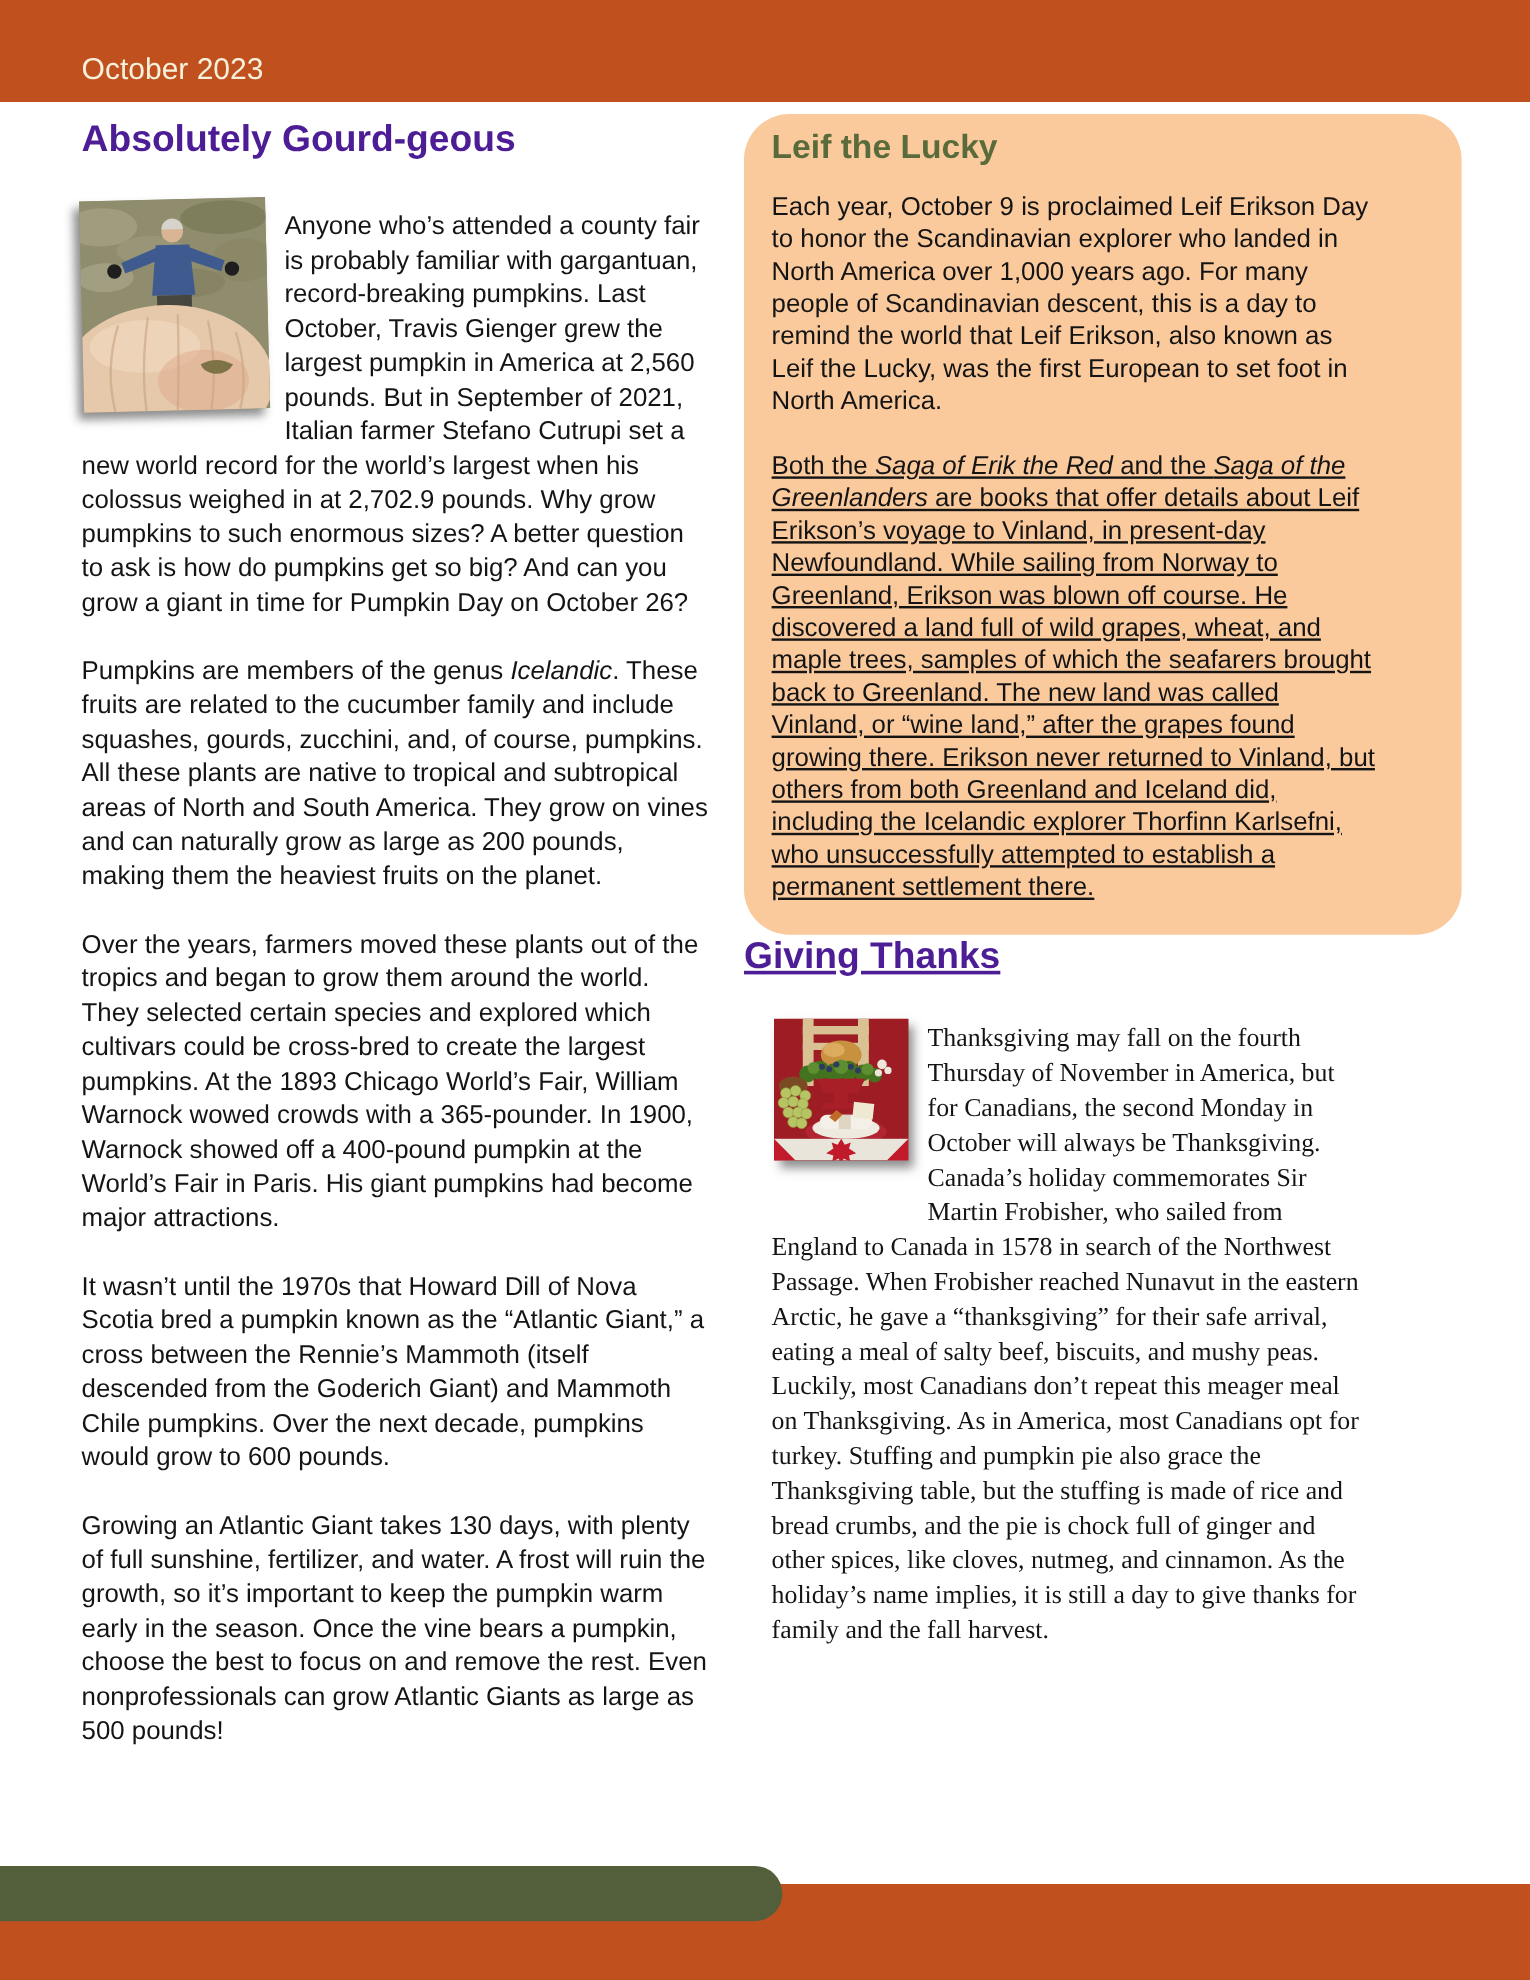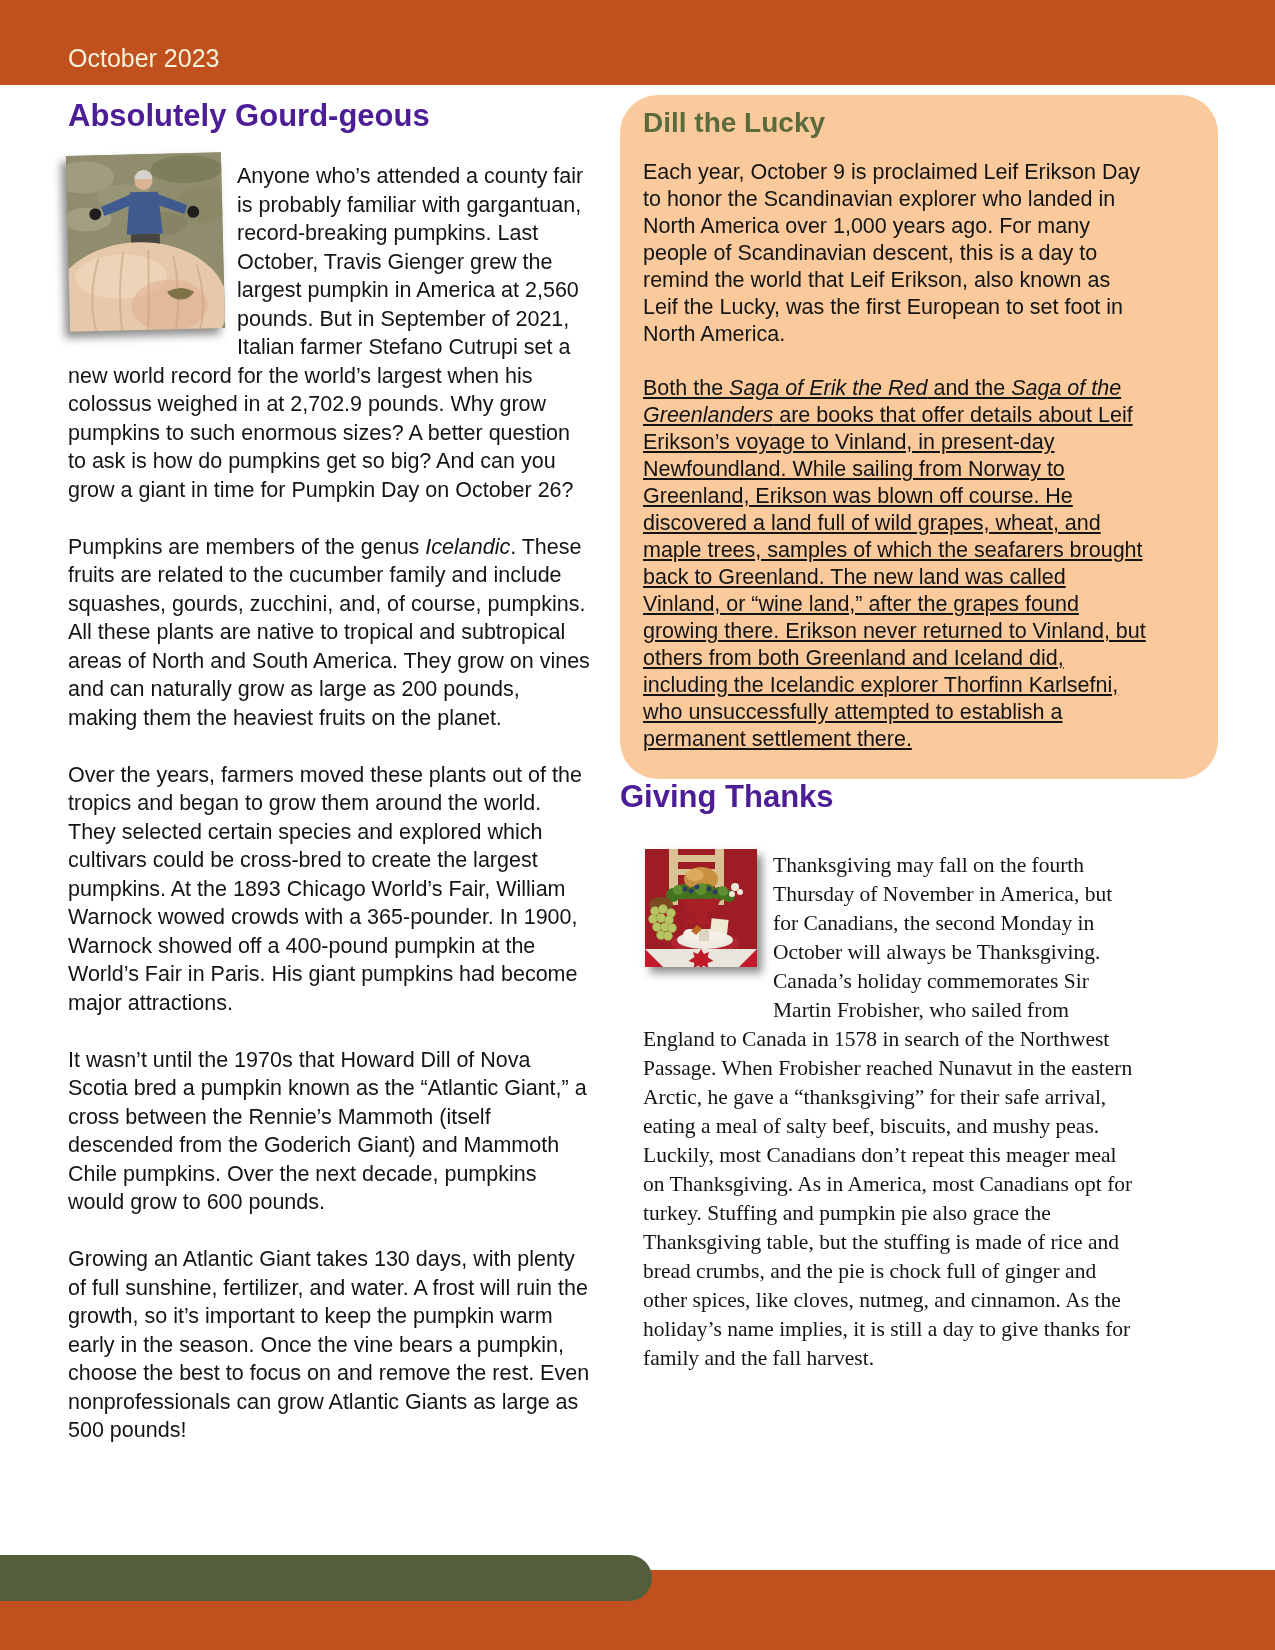--- a/index.html
+++ b/index.html
@@ -18,38 +18,38 @@
   }
   
   .topbar{position:absolute;top:0;left:0;width:100%;height:85px;background:var(--accent_orange);}
   .issue-date{position:absolute;left:68px;top:44px;font-size:25px;line-height:28px;color:var(--header_text);}
   
   h1.article-title{margin:0;font-size:31px;line-height:36px;font-weight:bold;color:#4c1d95;}
   p.body-par{font-size:21.5px;line-height:28.5px;margin:0 0 28.5px 0;}
   p.body-par:last-child{margin-bottom:0;}
   
   .col-left{position:absolute;left:68px;top:98px;width:522px;}
-  .col-left .article-body{margin-top:28px;}
+  .col-left .article-body{margin-top:40px;}
   figure.photo{margin:0;padding:0;}
   figure.pumpkin{
     float:left;width:155px;height:176px;margin:-8px 14px 24px 0;
     transform:rotate(-1.4deg);
     box-shadow:-5px 6px 8px rgba(50,50,50,.55);
     background:#8f8d6d;
   }
   
   .col-right{position:absolute;left:620px;top:95px;width:598px;}
   .leif-box{
     background:var(--box_peach);border-radius:38px;
     padding:12px 70px 26px 23px;
   }
   .leif-box h2{margin:0 0 20px 0;font-size:28px;line-height:32px;font-weight:bold;color:var(--heading_green);}
   .leif-box p.body-par{line-height:27px;margin-bottom:27px;}
   .leif-box p.body-par:last-child{margin-bottom:0;text-decoration:underline;}
-  .thanks-title{margin:56px 0 0 23px;}
+  .thanks-title{margin:56px 0 0 23px;text-decoration:underline;}
   .thanks-body{margin:36px 0 0 23px;width:498px;font-family:Liberation Serif, serif;}
   .thanks-body p.body-par{line-height:29px;}
   figure.thanksgiving{
     float:left;width:112px;height:118px;margin:-2px 16px 36px 2px;
     box-shadow:5px 6px 8px rgba(50,50,50,.55);
     background:#9e1c24;
   }
   figure svg{display:block;width:100%;height:100%;}
   
   .foot-orange{position:absolute;left:0;top:1570px;width:100%;height:80px;background:var(--accent_orange);}
@@ -104,21 +104,21 @@
       <p class="body-par">Pumpkins are members of the genus <i>Icelandic</i>. These fruits are related to the cucumber family and include squashes, gourds, zucchini, and, of course, pumpkins. All these plants are native to tropical and subtropical areas of North and South America. They grow on vines and can naturally grow as large as 200 pounds, making them the heaviest fruits on the planet.</p>
       <p class="body-par">Over the years, farmers moved these plants out of the tropics and began to grow them around the world. They selected certain species and explored which cultivars could be cross-bred to create the largest pumpkins. At the 1893 Chicago World’s Fair, William Warnock wowed crowds with a 365-pounder. In 1900, Warnock showed off a 400-pound pumpkin at the World’s Fair in Paris. His giant pumpkins had become major attractions.</p>
       <p class="body-par">It wasn’t until the 1970s that Howard Dill of Nova Scotia bred a pumpkin known as the “Atlantic Giant,” a cross between the Rennie’s Mammoth (itself descended from the Goderich Giant) and Mammoth Chile pumpkins. Over the next decade, pumpkins would grow to 600 pounds.</p>
       <p class="body-par">Growing an Atlantic Giant takes 130 days, with plenty of full sunshine, fertilizer, and water. A frost will ruin the growth, so it’s important to keep the pumpkin warm early in the season. Once the vine bears a pumpkin, choose the best to focus on and remove the rest. Even nonprofessionals can grow Atlantic Giants as large as 500 pounds!</p>
     </div>
   </section>
 
   <section class="col-right">
 
     <div class="leif-box">
-      <h2>Dill the Lucky</h2>
+      <h2>Leif the Lucky</h2>
       <p class="body-par">Each year, October 9 is proclaimed Leif Erikson Day to honor the Scandinavian explorer who landed in North America over 1,000 years ago. For many people of Scandinavian descent, this is a day to remind the world that Leif Erikson, also known as Leif the Lucky, was the first European to set foot in North America.</p>
       <p class="body-par">Both the <i>Saga of Erik the Red</i> and the <i>Saga of the Greenlanders</i> are books that offer details about Leif Erikson’s voyage to Vinland, in present-day Newfoundland. While sailing from Norway to Greenland, Erikson was blown off course. He discovered a land full of wild grapes, wheat, and maple trees, samples of which the seafarers brought back to Greenland. The new land was called Vinland, or “wine land,” after the grapes found growing there. Erikson never returned to Vinland, but others from both Greenland and Iceland did, including the Icelandic explorer Thorfinn Karlsefni, who unsuccessfully attempted to establish a permanent settlement there.</p>
     </div>
 
     <h1 class="article-title thanks-title">Giving Thanks</h1>
     <div class="thanks-body">
       <figure class="photo thanksgiving" role="img" aria-label="Thanksgiving table with roast turkey centerpiece, grapes, white napkin place setting, and a Canadian flag table runner">
         <svg viewBox="0 0 112 118" preserveAspectRatio="none" aria-hidden="true">
           <rect width="112" height="118" fill="#9e1c24"></rect>
           <g fill="#d9c193">

